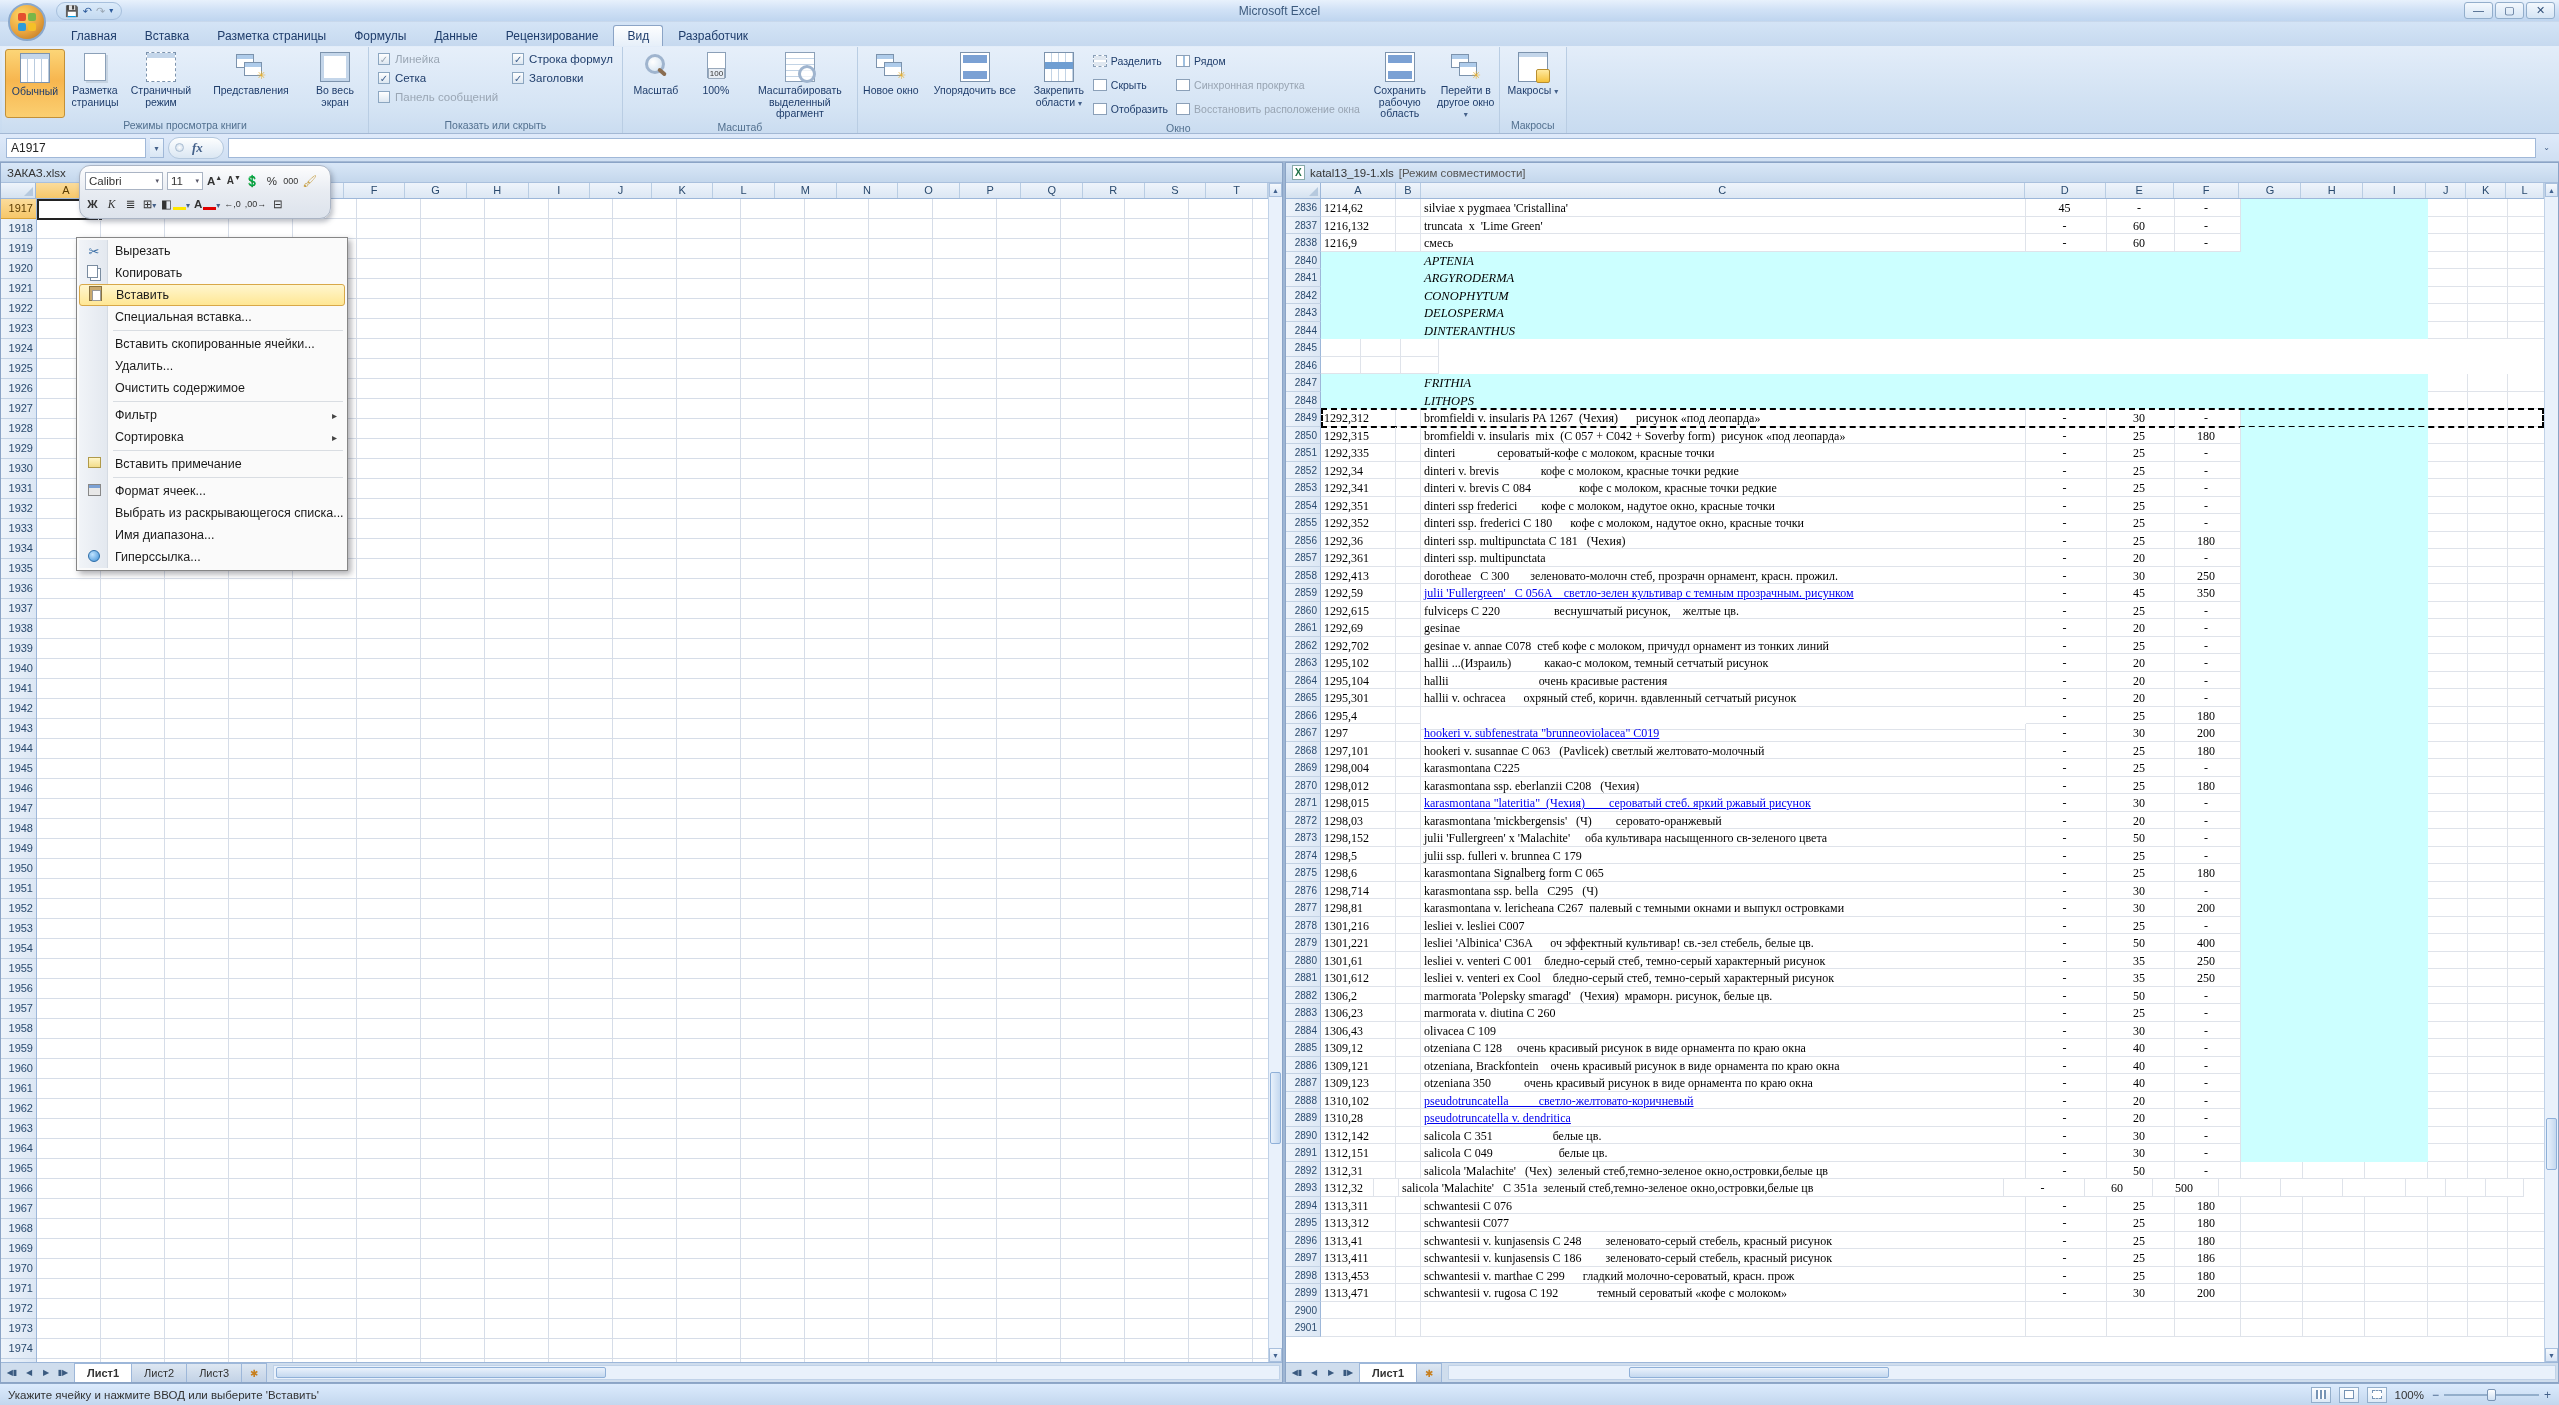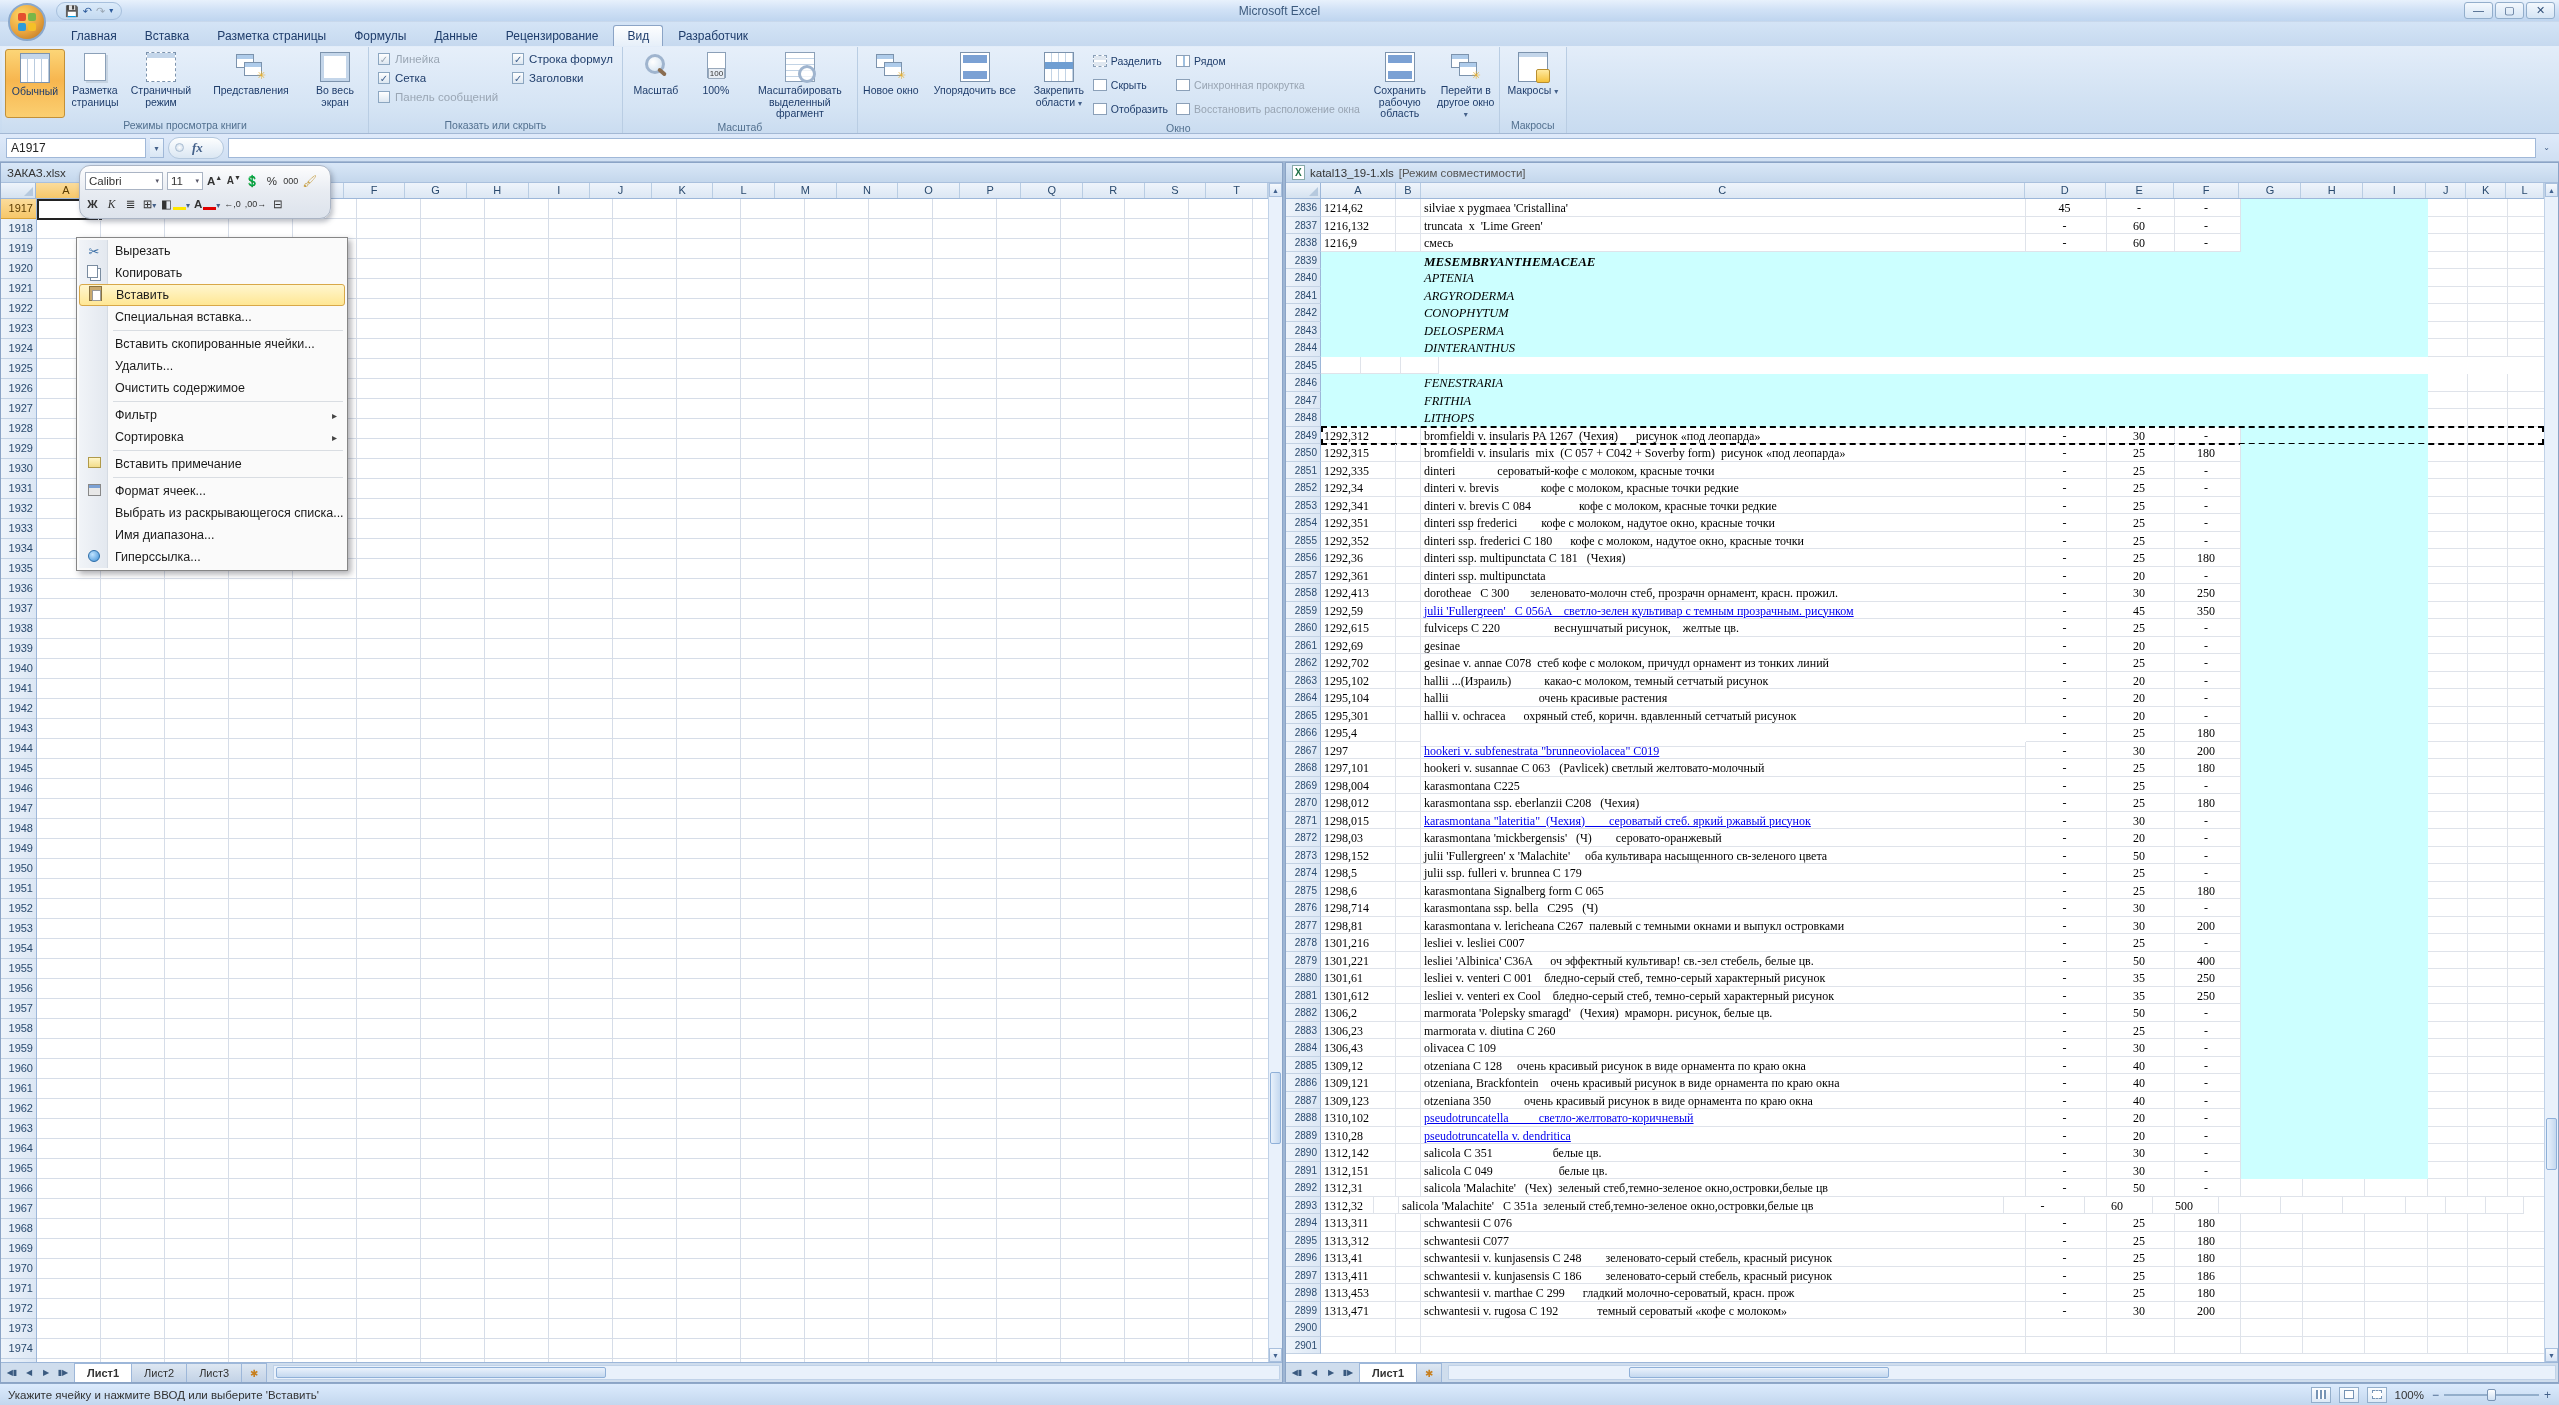--- a/index.html
+++ b/index.html
@@ -650,27 +650,20 @@
                 <div class="rc" style="width: 605px;"><span>смесь</span></div>
                 <div class="rc num" style="width: 81px;">-</div>
                 <div class="rc num" style="width: 68px;">60</div>
                 <div class="rc num" style="width: 66px;">-</div>
                 <div class="cyanblk" style="width: 187px;"></div>
                 <div class="rc" style="width: 40px;"></div>
                 <div class="rc" style="width: 40px;"></div>
                 <div class="rc" style="width: 38px;"></div>
               </div>
               <div class="rrow">
-                <div class="rrh">2839</div>
-                <div class="cyanblk bandtext fam" style="width: 1107px; padding-left: 103px;">MESEMBRYANTHEMACEAE</div>
-                <div class="rc" style="width: 40px;"></div>
-                <div class="rc" style="width: 40px;"></div>
-                <div class="rc" style="width: 38px;"></div>
-              </div>
-              <div class="rrow">
                 <div class="rrh">2840</div>
                 <div class="cyanblk bandtext gen" style="width: 1107px; padding-left: 103px;">APTENIA</div>
                 <div class="rc" style="width: 40px;"></div>
                 <div class="rc" style="width: 40px;"></div>
                 <div class="rc" style="width: 38px;"></div>
               </div>
               <div class="rrow">
                 <div class="rrh">2841</div>
                 <div class="cyanblk bandtext gen" style="width: 1107px; padding-left: 103px;">ARGYRODERMA</div>
                 <div class="rc" style="width: 40px;"></div>
@@ -699,21 +692,20 @@
                 <div class="rc" style="width: 38px;"></div>
               </div>
               <div class="rrow">
                 <div class="rrh">2845</div>
                 <div class="rc" style="width: 40px;"></div>
                 <div class="rc" style="width: 40px;"></div>
                 <div class="rc" style="width: 38px;"></div>
               </div>
               <div class="rrow">
                 <div class="rrh">2846</div>
-                <div class="cyanblk bandtext gen" style="width: 1107px; padding-left: 103px;">FENESTRARIA</div>
                 <div class="rc" style="width: 40px;"></div>
                 <div class="rc" style="width: 40px;"></div>
                 <div class="rc" style="width: 38px;"></div>
               </div>
               <div class="rrow">
                 <div class="rrh">2847</div>
                 <div class="cyanblk bandtext gen" style="width: 1107px; padding-left: 103px;">FRITHIA</div>
                 <div class="rc" style="width: 40px;"></div>
                 <div class="rc" style="width: 40px;"></div>
                 <div class="rc" style="width: 38px;"></div>

